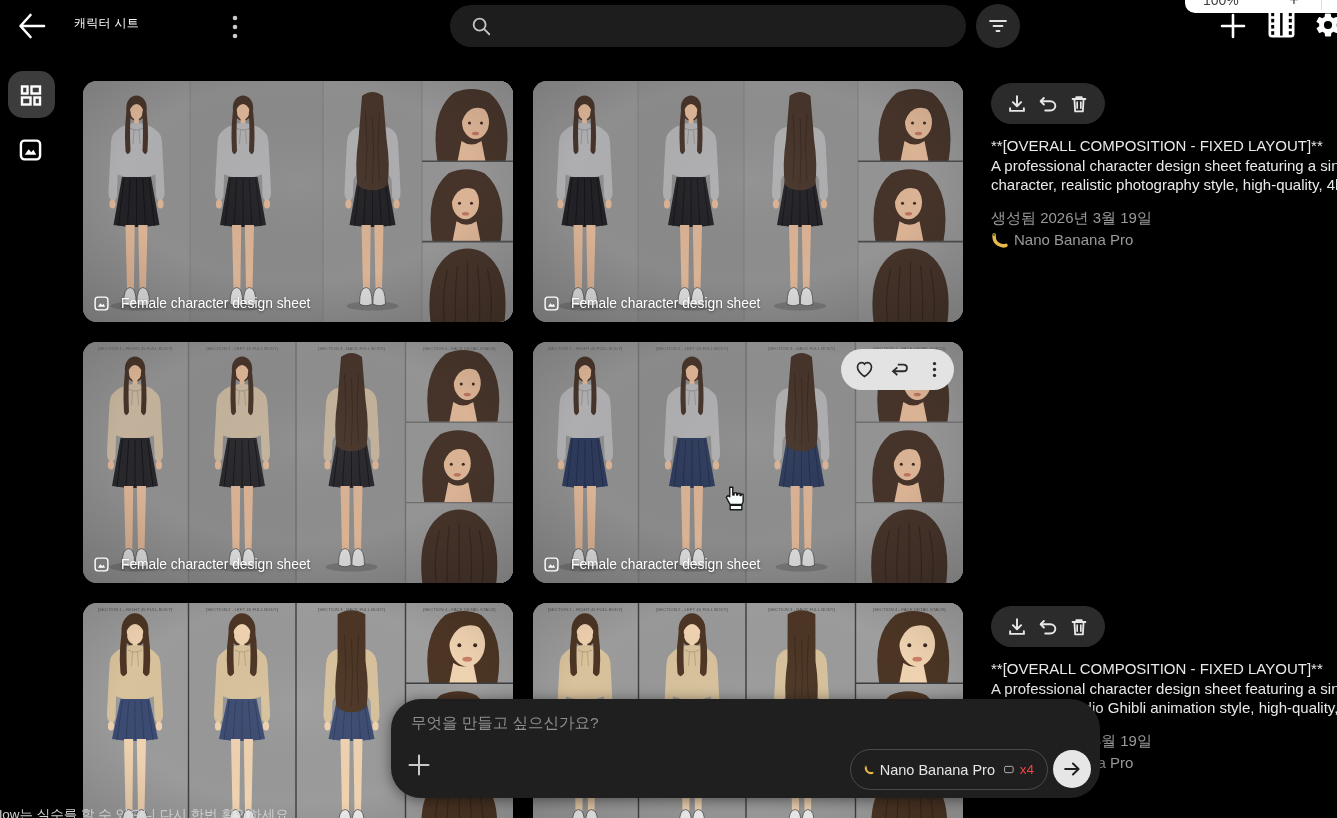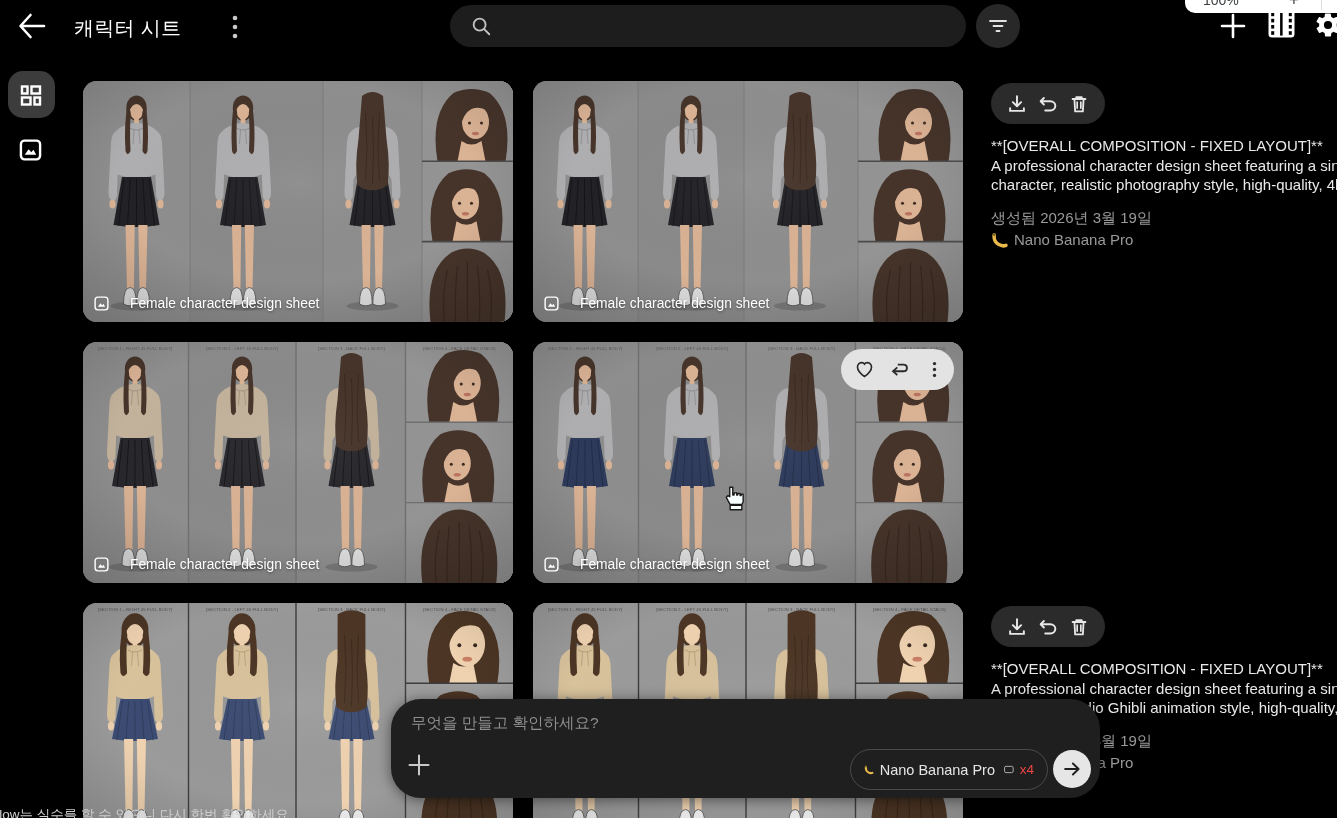--- a/index.html
+++ b/index.html
@@ -1,34 +1,34 @@
 <!DOCTYPE html>
 <html><head><meta charset="utf-8">
 <style>
 * { margin:0; padding:0; box-sizing:border-box; }
 html,body { width:1337px; height:818px; background:#000; overflow:hidden; }
 body { font-family:"Liberation Sans", sans-serif; position:relative; }
 .abs { position:absolute; }
 .card { position:absolute; width:430px; height:241px; border-radius:14px; overflow:hidden; background:#8e8e8e; }
 .card svg { display:block; }
-.cap { position:absolute; left:10px; bottom:10px; display:flex; align-items:center; gap:20px;
+.cap { position:absolute; left:10px; bottom:10px; display:flex; align-items:center; gap:11px;
   color:#fff; font-size:13.8px; font-weight:500; text-shadow:0 1px 3px rgba(0,0,0,.45); }
 .hovbar { position:absolute; right:9px; top:7px; width:113px; height:41px; background:#e3e3e3;
   border-radius:21px; display:flex; align-items:center; justify-content:space-between; padding:0 9px 0 13px; }
 .ptext { position:absolute; left:991px; width:360px; color:#e9e9e9; font-size:15px; line-height:19.5px; white-space:nowrap; overflow:hidden; }
 .gtext { color:#9a9a9a; font-weight:400; font-size:15px; }
 .toolpill { position:absolute; left:991px; width:114px; height:41px; background:#2b2b2b; border-radius:21px;
   display:flex; align-items:center; justify-content:space-around; padding:0 10px; }
 </style></head>
 <body>
 
 <svg class="abs" style="left:16px;top:11px" width="32" height="30" viewBox="0 0 32 30" fill="none">
 <path d="M14.5 4 L4.5 15 L14.5 26 M5 15 H28" stroke="#fff" stroke-width="2.6" stroke-linecap="round" stroke-linejoin="round"></path>
   </svg>
-<div class="abs" style="left:74px;top:15px;color:#fff;font-size:20px;letter-spacing:.3px">캐릭터 시트</div>
+<div class="abs" style="left:74px;top:15px;color:#fff;font-size:12px;letter-spacing:.3px">캐릭터 시트</div>
 <svg class="abs" style="left:229px;top:14px" width="12" height="26" viewBox="0 0 12 26" fill="#c9c9c9">
 <circle cx="6" cy="4" r="2.3"></circle>
     <circle cx="6" cy="13" r="2.3"></circle>
     <circle cx="6" cy="22" r="2.3"></circle>
   </svg>
 <div class="abs" style="left:450px;top:5px;width:516px;height:42px;background:#1d1d1d;border-radius:21px"></div>
 <svg class="abs" style="left:470px;top:15px" width="22" height="22" viewBox="0 0 24 24" fill="none">
 <circle cx="10.5" cy="10.5" r="6.5" stroke="#c4c4c4" stroke-width="2"></circle>
     <path d="M15.5 15.5 L21 21" stroke="#c4c4c4" stroke-width="2" stroke-linecap="round"></path>
   </svg>
@@ -907,21 +907,21 @@
 <div class="abs gtext" style="left:991px;top:732px">생성됨 2026년 3월 19일</div>
 <div class="abs" style="left:991px;top:754px;display:flex;align-items:center;gap:6px">
     <svg width="17" height="17" viewBox="0 0 24 24">
       <path d="M4.5 5.5 Q3.5 14.5 10.5 18.8 Q16.5 22.3 21 20.2" stroke="#e9b949" stroke-width="5" fill="none" stroke-linecap="round"></path>
       <path d="M3 3 L6.4 3.4 L5.8 7.2 L2.6 6.6 Z" fill="#7d6420"></path>
     </svg>
     <span style="color:#9a9a9a;font-size:15px;font-weight:500">Nano Banana Pro</span>
   </div>
 
 <div class="abs" style="left:391px;top:699px;width:709px;height:99px;background:#1f1f20;border-radius:30px;box-shadow:0 2px 14px rgba(0,0,0,.5)">
-<div style="position:absolute;left:20px;top:14px;color:#8f8f8f;font-size:15.5px">무엇을 만들고 확인하세요?</div>
+<div style="position:absolute;left:20px;top:14px;color:#8f8f8f;font-size:15.5px">무엇을 만들고 싶으신가요?</div>
 <svg style="position:absolute;left:15px;top:53px" width="26" height="26" viewBox="0 0 26 26" fill="none">
       <path d="M13 3.5 V22.5 M3.5 13 H22.5" stroke="#c9c9c9" stroke-width="2" stroke-linecap="round"></path>
     </svg>
 <div style="position:absolute;left:459px;top:50px;width:198px;height:41px;border:1px solid #4b4b4b;border-radius:21px;display:flex;align-items:center;padding:0 13px;gap:6px;white-space:nowrap">
 <svg width="17" height="17" viewBox="0 0 24 24">
         <path d="M4.5 5.5 Q3.5 14.5 10.5 18.8 Q16.5 22.3 21 20.2" stroke="#e9b949" stroke-width="5" fill="none" stroke-linecap="round"></path>
         <path d="M3 3 L6.4 3.4 L5.8 7.2 L2.6 6.6 Z" fill="#7d6420"></path>
       </svg>
       <span style="color:#e4e4e4;font-size:14.5px;font-weight:400">Nano Banana Pro</span>
 <svg width="17" height="13" viewBox="0 0 17 13" fill="none" style="margin-left:3px">

